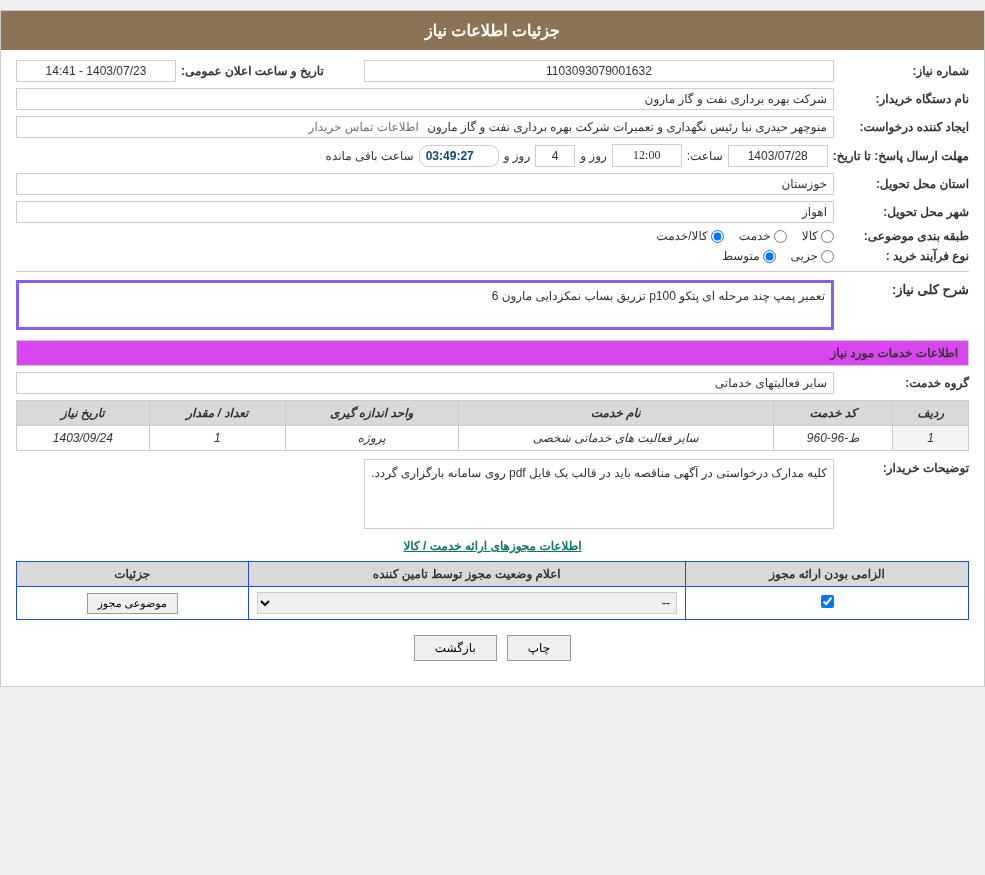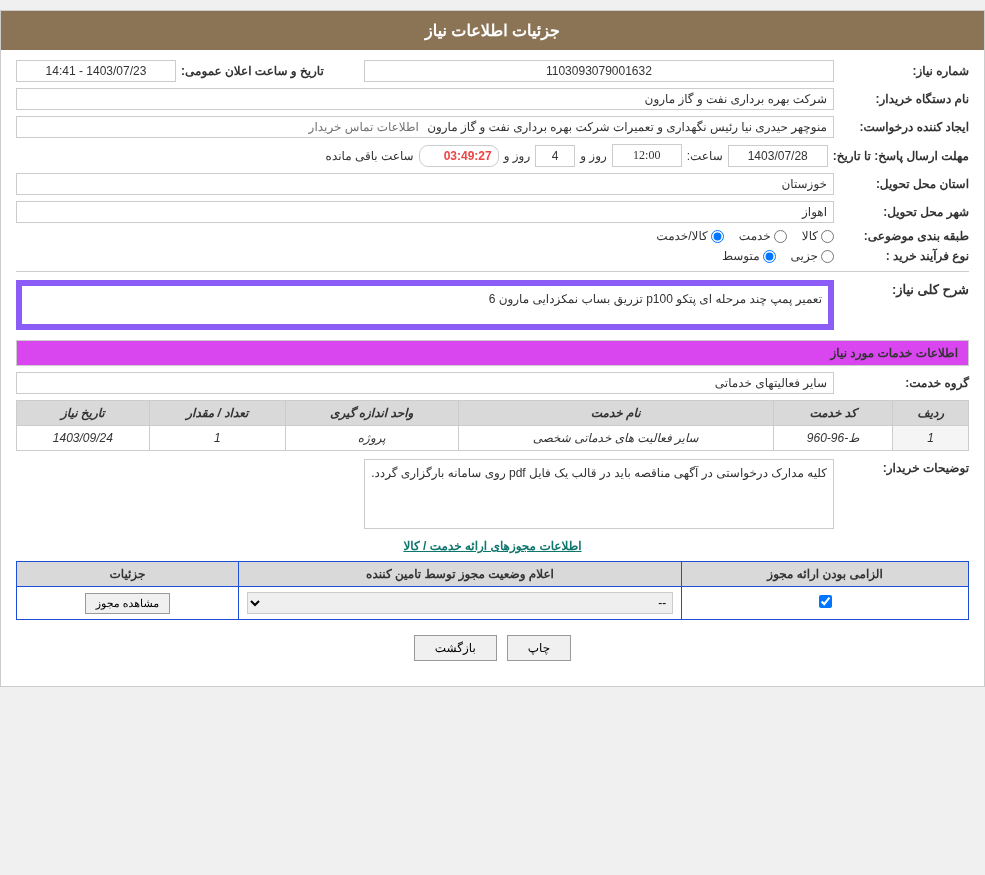--- a/index.html
+++ b/index.html
@@ -63,21 +63,21 @@
       display: flex;
       align-items: center;
       gap: 15px;
     }
     .radio-item {
       display: flex;
       align-items: center;
       gap: 3px;
     }
     .description-box {
-      border: 6px solid #8b5cf6;
+      border: 3px solid #8b5cf6;
       padding: 6px;
       min-height: 50px;
       text-align: right;
       background: #fff;
       flex: 1;
     }
     .services-table {
       width: 100%;
       border-collapse: collapse;
       margin-bottom: 8px;
@@ -204,21 +204,21 @@
     </div>
 
     <div class="info-row">
       <span class="label">مهلت ارسال پاسخ: تا تاریخ:</span>
       <div class="value-box" style="flex:0 0 100px; text-align:center;">1403/07/28</div>
       <span>ساعت:</span>
       <div class="value-box" style="flex:0 0 70px; text-align:center;font-family:Liberation Serif, serif;">12:00</div>
       <span>روز و</span>
       <div class="value-box" style="flex:0 0 40px; text-align:center;">4</div>
       <span>روز و</span>
-      <div class="value-box" style="flex:0 0 80px; text-align:right; color:#ef4444; font-weight:bold;border-radius:9px;">03:49:27</div>
+      <div class="value-box" style="flex:0 0 80px; text-align:left; color:#0c4a6e; font-weight:bold;border-radius:9px;">03:49:27</div>
       <span>ساعت باقی مانده</span>
     </div>
 
     <div class="info-row">
       <span class="label">استان محل تحویل:</span>
       <div class="value-box">خوزستان</div>
     </div>
 
     <div class="info-row">
       <span class="label">شهر محل تحویل:</span>
@@ -314,21 +314,21 @@
         <tr>
     <td class="checkbox-cell">
       <input type="checkbox" checked="" style="">
     </td>
     <td>
       <select class="inline-select">
         <option>--</option>
       </select>
     </td>
     <td>
-      <button class="detail-btn">مشاهده مجوز</button>
+      <button class="detail-btn">موضوعی مجوز</button>
     </td>
   </tr>
           </tbody>
       </table>
     </div>
 
     <div class="btn-row">
       <button class="btn">چاپ</button>
       <button class="btn">بازگشت</button>
     </div>

